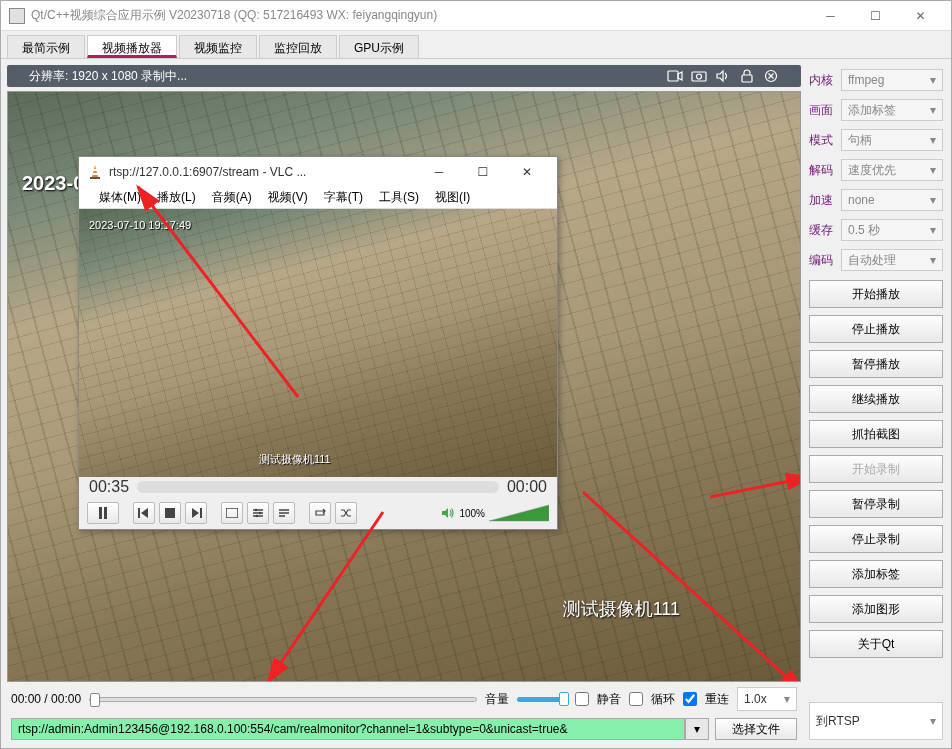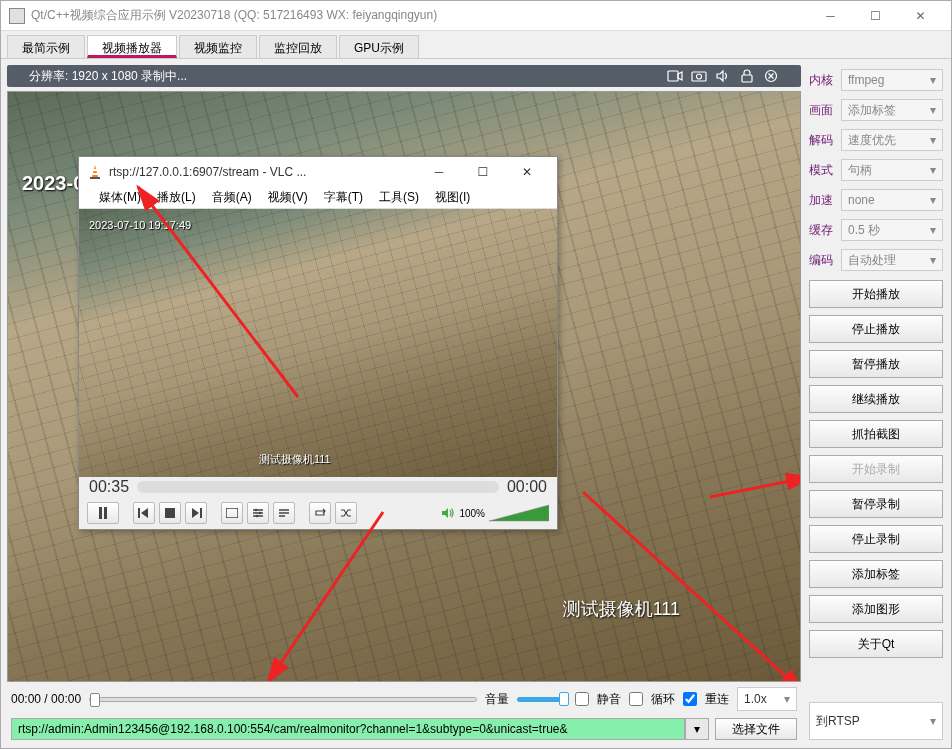--- a/index.html
+++ b/index.html
@@ -300,26 +300,26 @@
     <div class="side-col">
       <div class="side-row">
           <span class="side-label">内核</span>
           <div class="side-combo">ffmpeg</div>
         </div>
       <div class="side-row">
           <span class="side-label">画面</span>
           <div class="side-combo">添加标签</div>
         </div>
       <div class="side-row">
+          <span class="side-label">模式</span>
+          <div class="side-combo">句柄</div>
+        </div>
+      <div class="side-row">
           <span class="side-label">解码</span>
           <div class="side-combo">速度优先</div>
-        </div>
-      <div class="side-row">
-          <span class="side-label">模式</span>
-          <div class="side-combo">句柄</div>
         </div>
       <div class="side-row">
           <span class="side-label">加速</span>
           <div class="side-combo">none</div>
         </div>
       <div class="side-row">
           <span class="side-label">缓存</span>
           <div class="side-combo">0.5 秒</div>
         </div>
       <div class="side-row">

